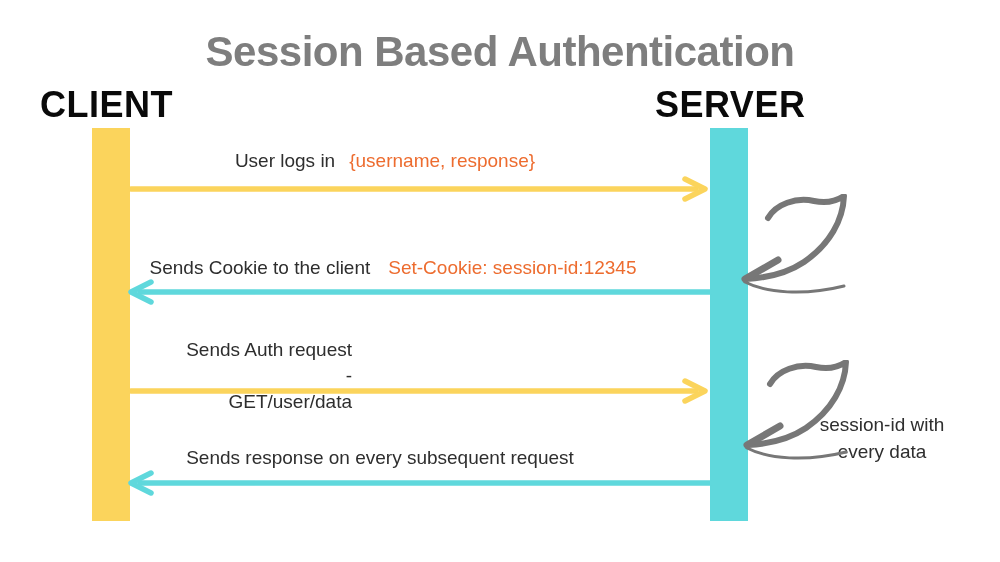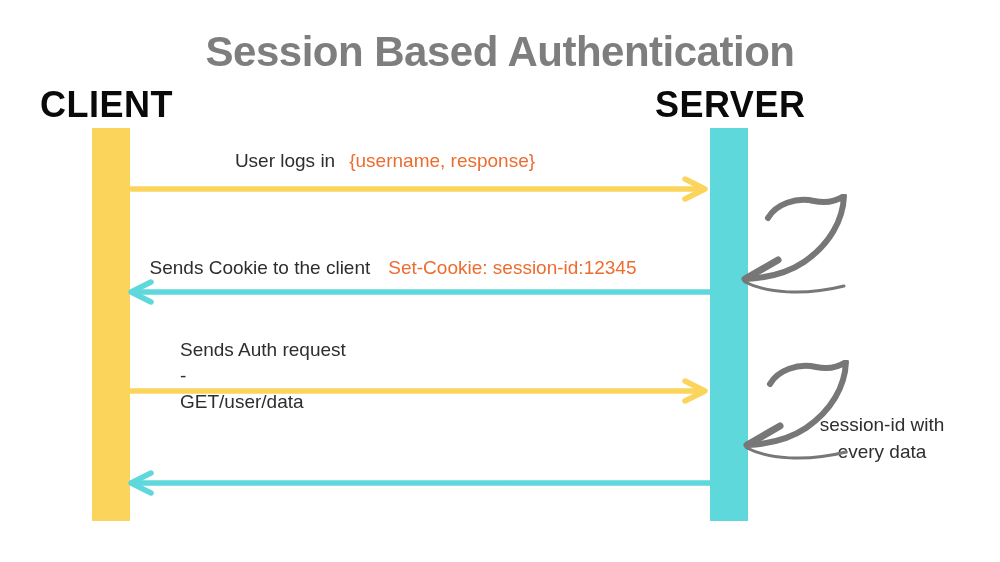--- a/index.html
+++ b/index.html
@@ -48,21 +48,21 @@
     font-size:19px;color:var(--body-text);
     white-space:nowrap;
   }
   .msg-row .detail, .detail{color:var(--detail-text);}
   .row1{left:130px;top:150px;width:510px;gap:14px;}
   .row2{left:130px;top:257px;width:506px;gap:18px;margin-left:10px;}
   .row4{left:130px;top:447px;width:500px;}
 
   .msg3-label{
     position:absolute;left:180px;top:337px;width:172px;
-    text-align:left;font-size:19px;line-height:26px;color:var(--body-text);
+    text-align:right;font-size:19px;line-height:26px;color:var(--body-text);
   }
   .msg3-detail{
     position:absolute;left:373px;top:356px;
     font-size:19px;white-space:nowrap;
   }
 
   svg.arrow{position:absolute;display:block;}
   svg.arrow-yellow{color:var(--client-accent);}
   svg.arrow-teal{color:var(--server-accent);}
   .a1{left:128px;top:175px;}
@@ -114,20 +114,23 @@
 
   <div class="msg3-label">
     <div>Sends Auth request -</div>
     <div>GET/user/data</div>
   </div>
   <svg class="arrow arrow-yellow a3" width="584" height="28" viewBox="0 0 584 28" fill="none" stroke="currentColor" stroke-width="5.5" stroke-linecap="round" stroke-linejoin="round">
     <line x1="3" y1="14" x2="568" y2="14"></line>
     <polyline points="557,4 577,14 557,24"></polyline>
   </svg>
 
+  <div class="msg-row row4">
+    <span>Sends response on every subsequent request</span>
+  </div>
   <svg class="arrow arrow-teal a4" width="584" height="28" viewBox="0 0 584 28" fill="none" stroke="currentColor" stroke-width="5.5" stroke-linecap="round" stroke-linejoin="round">
     <line x1="12" y1="14" x2="582" y2="14"></line>
     <polyline points="23,4 3,14 23,24"></polyline>
   </svg>
 
   <svg class="doodle d1" width="112" height="104" viewBox="0 0 112 104" fill="none" stroke="currentColor" stroke-linecap="round" stroke-linejoin="round">
     <path d="M 30,24 C 38,10 58,3 76,7 C 90,10 100,6 106,2 C 105,26 92,50 66,68 C 48,80 28,84 8,85" stroke-width="6"></path>
     <path d="M 40,66 L 7,85" stroke-width="7"></path>
     <path d="M 7,88 C 28,99 66,102 106,92" stroke-width="3"></path>
   </svg>

